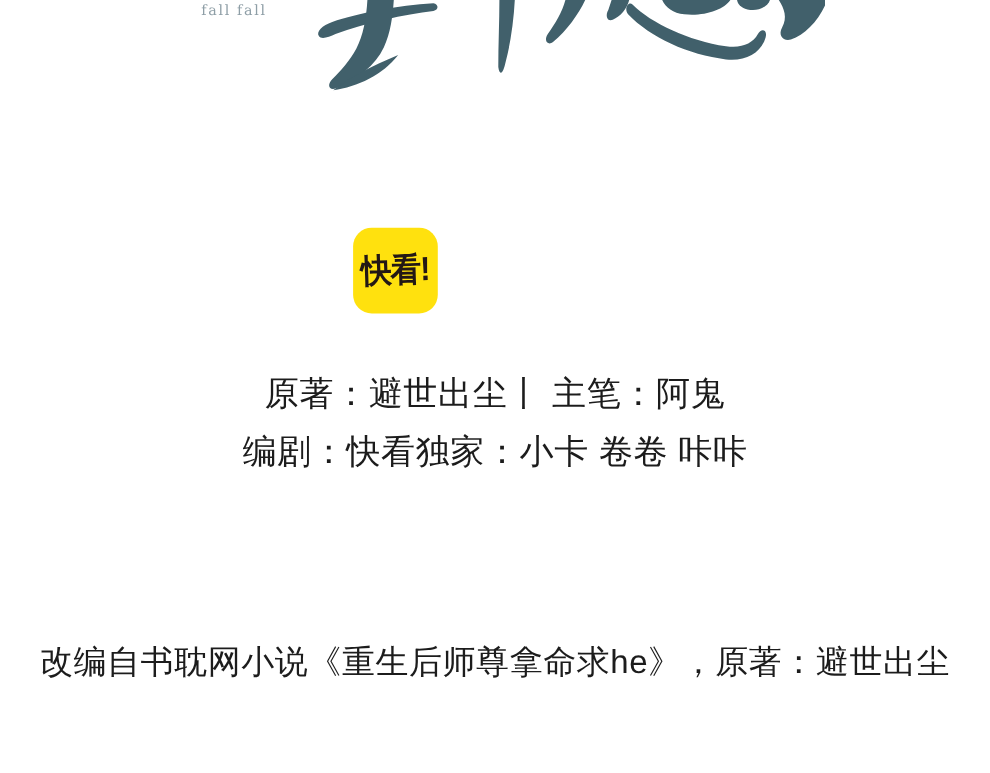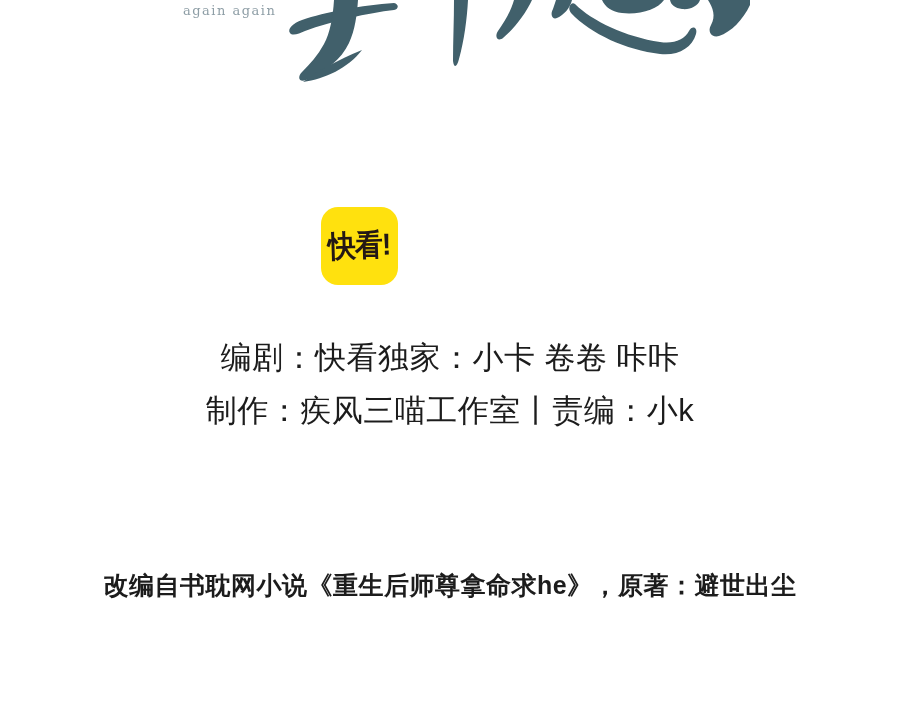--- a/index.html
+++ b/index.html
@@ -34,32 +34,32 @@
   
   .credits{position:absolute;left:0;top:331px;width:900px;}
   .credit-line{
     height:53px;line-height:53px;text-align:center;
     font-size:31px;font-weight:500;color:var(--ink);
     letter-spacing:0.5px;white-space:nowrap;
   }
 
   
   .footnote{
-    position:absolute;left:0;top:568px;width:900px;
-    text-align:center;font-size:25px;line-height:34px;
-    font-weight:700;color:var(--ink);letter-spacing:0.5px;
+    position:absolute;left:0;top:586px;width:900px;
+    text-align:center;font-size:30px;line-height:34px;
+    font-weight:400;color:var(--ink);letter-spacing:0.5px;
     white-space:nowrap;
   }
 </style>
 </head>
 <body>
 
 <div class="page">
 
-  <span class="fall-again">again again</span>
+  <span class="fall-again">fall fall</span>
 
   <svg class="calligraphy" viewBox="0 0 480 100" preserveAspectRatio="none" xmlns="http://www.w3.org/2000/svg" aria-hidden="true">
     <path class="cal-stroke" d="M124 3 C 92 5 55 12 32 20 C 23 23 17 29 20 33 C 22 36 29 34 35 31 C 62 21 98 13 124 10 C 129 9 129 4 124 3 Z"></path>
     <path class="cal-stroke" d="M64 0 L88 0 C 87 15 85 30 79 43 C 71 60 56 71 36 80 C 29 83 27 77 32 72 C 40 64 48 55 54 44 C 60 33 63 17 64 0 Z"></path>
     <path class="cal-stroke" d="M92 50 C 78 68 55 79 33 82 C 45 72 68 60 92 50 Z"></path>
     <path class="cal-stroke" d="M184 0 L198 0 C 197 19 194 41 189 59 C 187 67 184 69 183 61 C 183 41 184 20 184 0 Z"></path>
     <path class="cal-stroke" d="M244 0 L262 0 C 256 13 245 28 233 38 C 228 42 224 37 228 31 C 235 21 241 11 244 0 Z"></path>
     <path class="cal-stroke" d="M286 0 L302 0 C 300 8 294 15 287 18 C 282 20 280 14 283 9 C 284 6 285 3 286 0 Z"></path>
     <path class="cal-stroke" d="M305 4 C 322 21 356 37 390 42 C 404 44 414 40 419 31 C 422 25 428 27 426 34 C 422 48 408 56 390 54 C 356 50 321 34 301 13 C 297 8 301 1 305 4 Z"></path>
     <path class="cal-stroke" d="M332 0 L394 0 C 388 9 370 15 352 13 C 342 12 335 7 332 0 Z"></path>
@@ -67,19 +67,19 @@
     <path class="cal-stroke" d="M438 0 L480 0 L480 5 C 473 20 461 32 449 36 C 442 38 437 32 441 25 C 446 16 443 8 438 0 Z"></path>
   </svg>
 
   <div class="publisher">
     <div class="logo">
       <span class="logo-text">快看!</span>
     </div>
   </div>
 
   <div class="credits">
+    <div class="credit-line">原著：避世出尘丨 主笔：阿鬼</div>
     <div class="credit-line">编剧：快看独家：小卡 卷卷 咔咔</div>
-    <div class="credit-line">制作：疾风三喵工作室丨责编：小k</div>
   </div>
 
   <div class="footnote">改编自书耽网小说《重生后师尊拿命求he》，原著：避世出尘</div>
 
 </div>
 
 </body></html>

